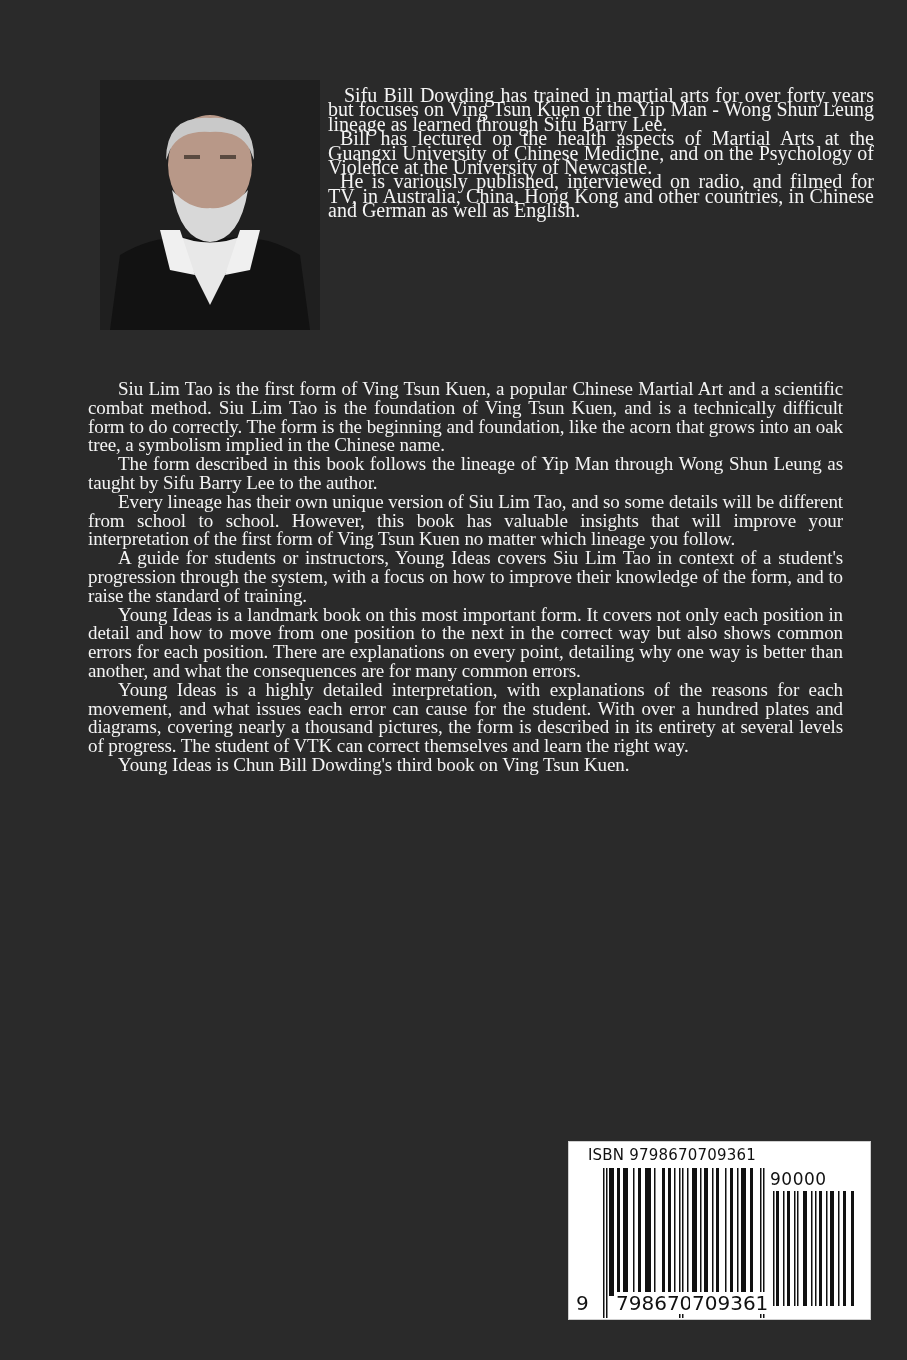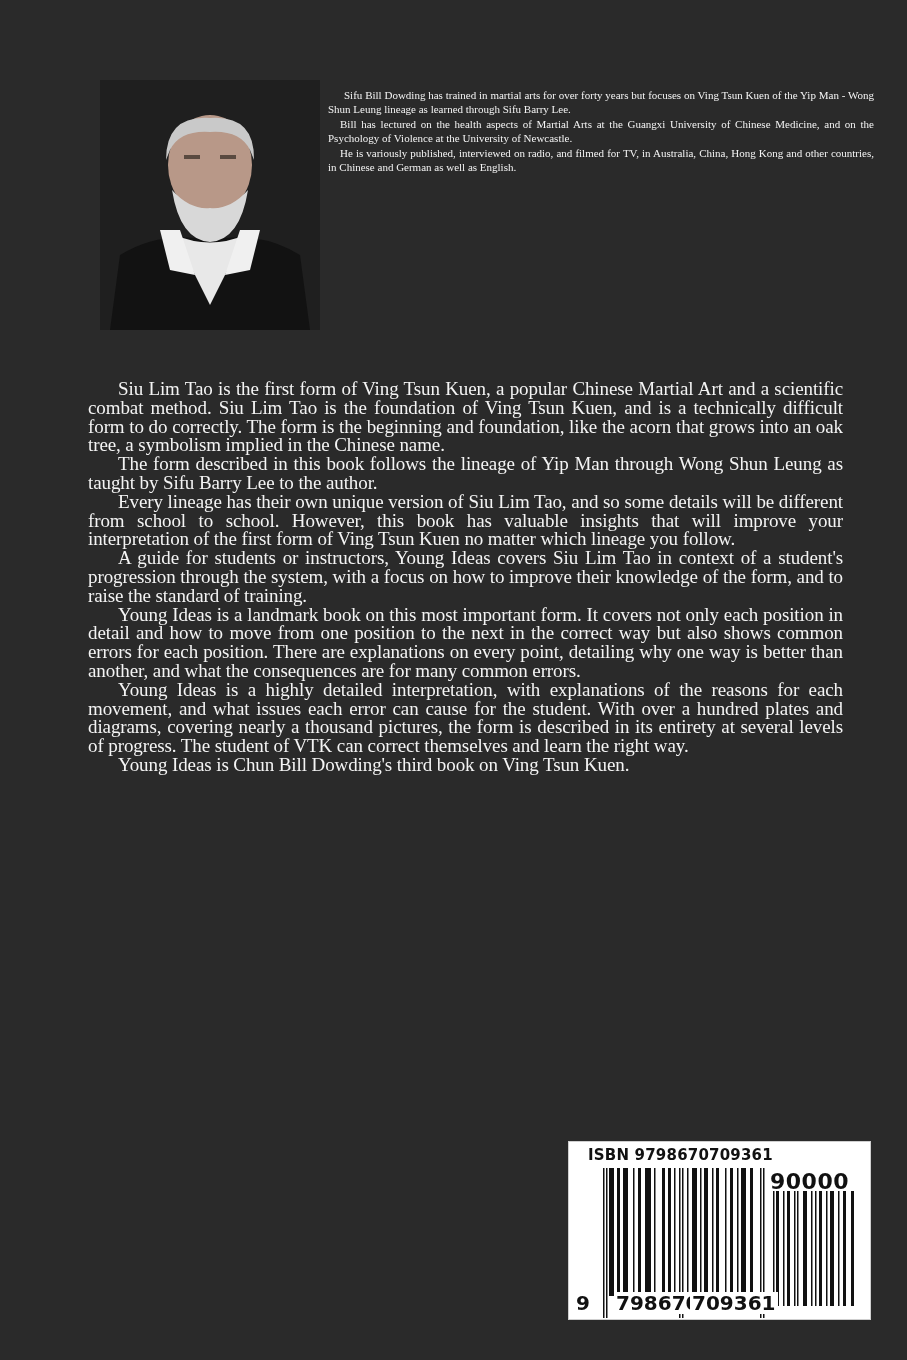--- a/index.html
+++ b/index.html
@@ -7,39 +7,38 @@
     width:907px; height:1360px; background:#2a2a2a; position:relative; overflow:hidden;
     font-family:"Liberation Serif","DejaVu Serif",serif; color:#f4f4f4;
   }
   .photo {
     position:absolute; left:100px; top:80px; width:220px; height:250px;
     background:#232323;
   }
   .photo svg { width:100%; height:100%; display:block; }
   .bio {
     position:absolute; left:328px; top:88px; width:546px;
-    font-size:11px; line-height:14.4px; text-align:justify;
+    font-size:20px; line-height:14.4px; text-align:justify;
   }
   .bio p, .blurb p { margin:0; text-indent:12px; }
   .bio p:first-child { text-indent:16px; }
   .blurb {
     position:absolute; left:88px; top:380px; width:755px;
     font-size:19px; line-height:18.8px; text-align:justify;
     letter-spacing:-0.1px;
   }
   .blurb p { text-indent:30px; }
   .blurb p.last { text-align-last:left; }
   .barcode-box {
     position:absolute; left:568px; top:1141px; width:301px; height:177px;
     background:#ffffff; border:1px solid #cfcfcf; color:#111;
     font-family:"DejaVu Sans","Liberation Sans",sans-serif;
-    font-weight:bold;
   }
   .isbn-text { position:absolute; left:19px; top:4px; font-size:15px; letter-spacing:0.2px; }
-  .addon-num { position:absolute; left:201px; top:27px; font-size:22px; letter-spacing:0.5px; }
+  .addon-num { position:absolute; left:201px; top:27px; font-size:17px; letter-spacing:0.5px; }
   .bars-main { position:absolute; left:34px; top:26px; width:164px; height:150px; }
   .bars-addon { position:absolute; left:204px; top:49px; width:86px; height:115px; }
   .digits { position:absolute; top:150px; font-size:20px; background:#fff; line-height:22px; }
   .d1 { left:7px; }
   .d2 { left:45px; padding:0 2px; }
   .d3 { left:121px; padding:0 2px; }
 </style>
 </head>
 <body>
 

